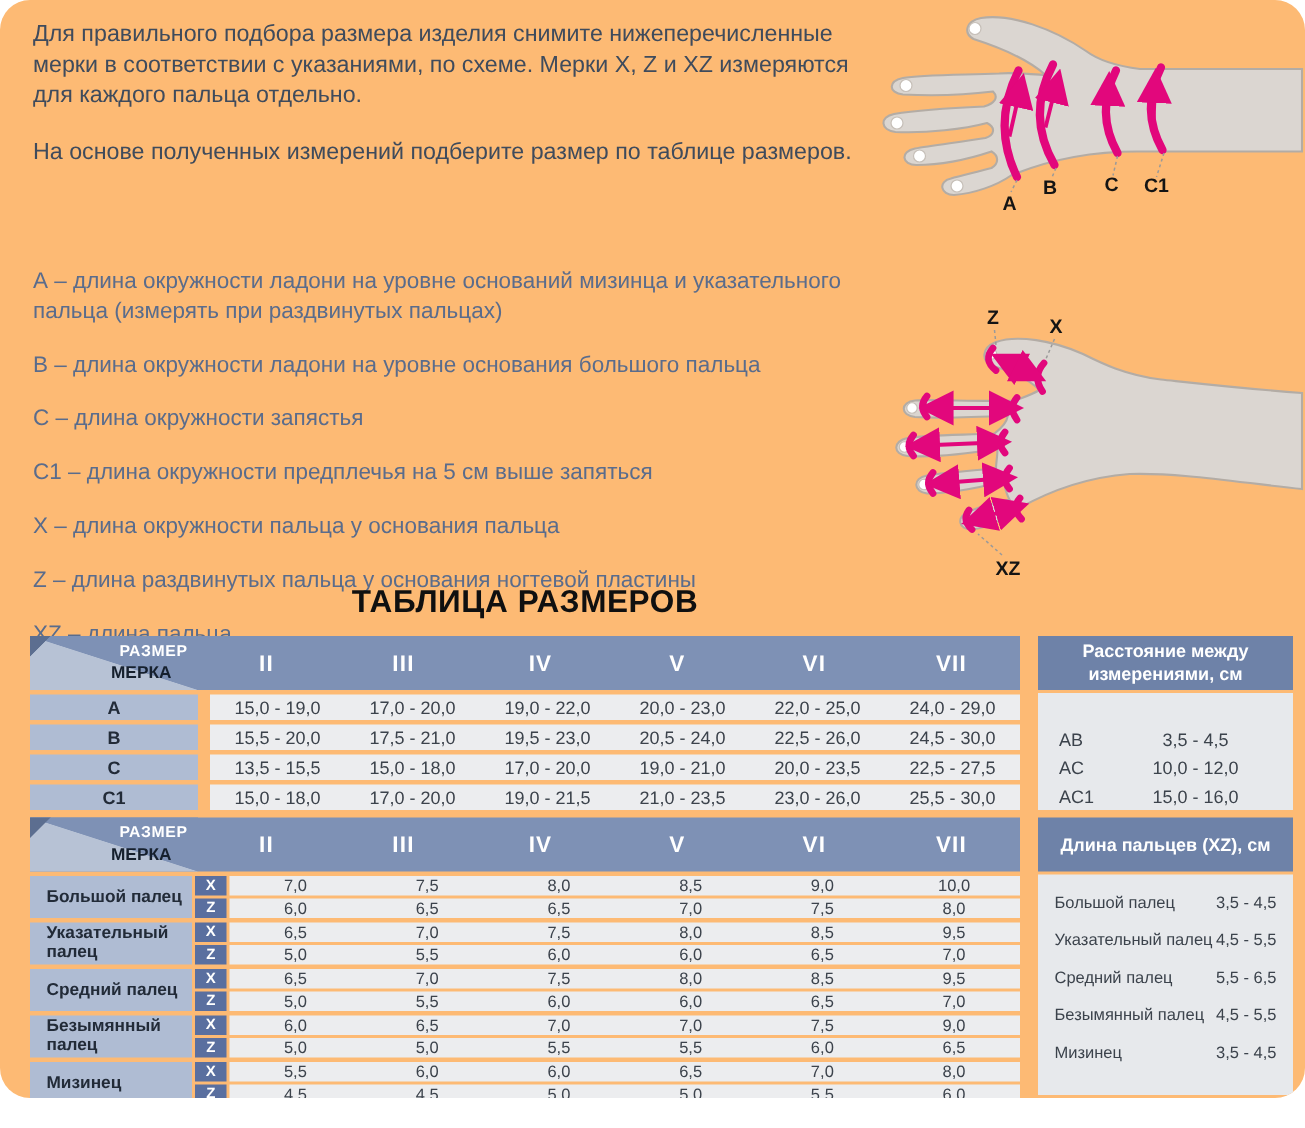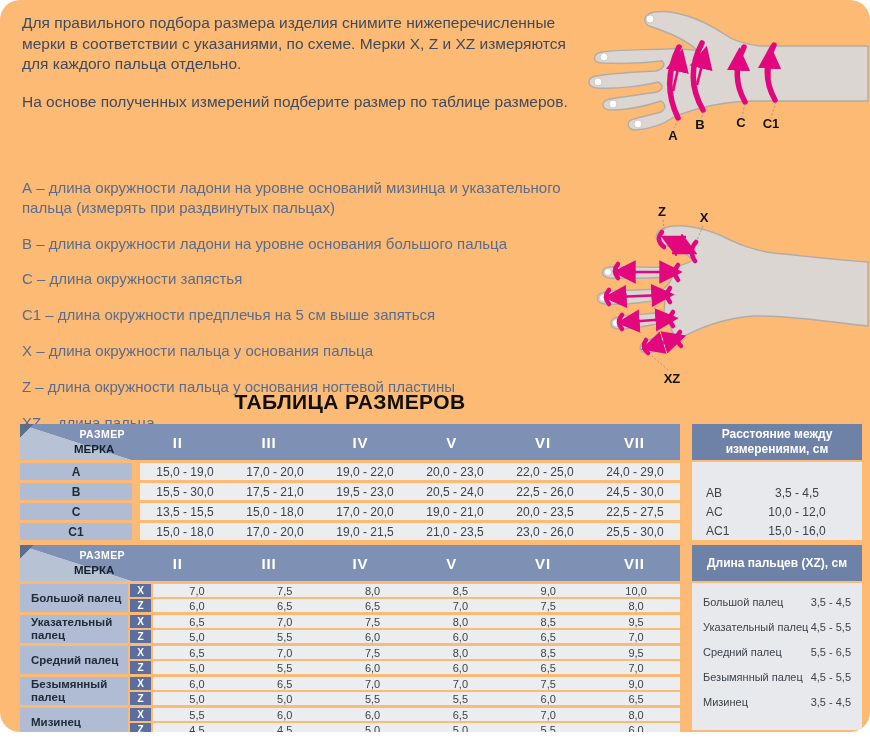--- a/index.html
+++ b/index.html
@@ -84,21 +84,21 @@
     <p>Для правильного подбора размера изделия снимите нижеперечисленные мерки в соответствии с указаниями, по схеме. Мерки X, Z и XZ измеряются для каждого пальца отдельно.</p>
     <p>На основе полученных измерений подберите размер по таблице размеров.</p>
   </div>
 
   <div class="mlist">
     <div class="mitem">А – длина окружности ладони на уровне оснований мизинца и указательного пальца (измерять при раздвинутых пальцах)</div>
     <div class="mitem">B – длина окружности ладони на уровне основания большого пальца</div>
     <div class="mitem">C – длина окружности запястья</div>
     <div class="mitem">C1 – длина окружности предплечья на 5 см выше запяться</div>
     <div class="mitem">X – длина окружности пальца у основания пальца</div>
-    <div class="mitem">Z – длина окружности пальца у основания ногтевой пластины</div>
+    <div class="mitem">Z – длина раздвинутых пальца у основания ногтевой пластины</div>
     <div class="mitem">XZ – длина пальца</div>
   </div>
 
   <div class="diag" id="diag1">
     <svg viewBox="0 0 292 162">
       <defs>
         <marker id="ah" markerWidth="9" markerHeight="9" refX="4.5" refY="4.5" orient="auto-start-reverse">
           <path d="M0 0 L9 4.5 L0 9 z" fill="#E2077C"></path>
         </marker>
       </defs>
@@ -211,21 +211,21 @@
         <div class="t1cell">17,0 - 20,0</div>
         <div class="t1cell">19,0 - 22,0</div>
         <div class="t1cell">20,0 - 23,0</div>
         <div class="t1cell">22,0 - 25,0</div>
         <div class="t1cell">24,0 - 29,0</div>
       </div>
     </div>
     <div class="t1row">
       <div class="t1label">B</div>
       <div class="t1cells">
-        <div class="t1cell">15,5 - 30,0</div>
+        <div class="t1cell">15,5 - 20,0</div>
         <div class="t1cell">17,5 - 21,0</div>
         <div class="t1cell">19,5 - 23,0</div>
         <div class="t1cell">20,5 - 24,0</div>
         <div class="t1cell">22,5 - 26,0</div>
         <div class="t1cell">24,5 - 30,0</div>
       </div>
     </div>
     <div class="t1row">
       <div class="t1label">C</div>
       <div class="t1cells">

